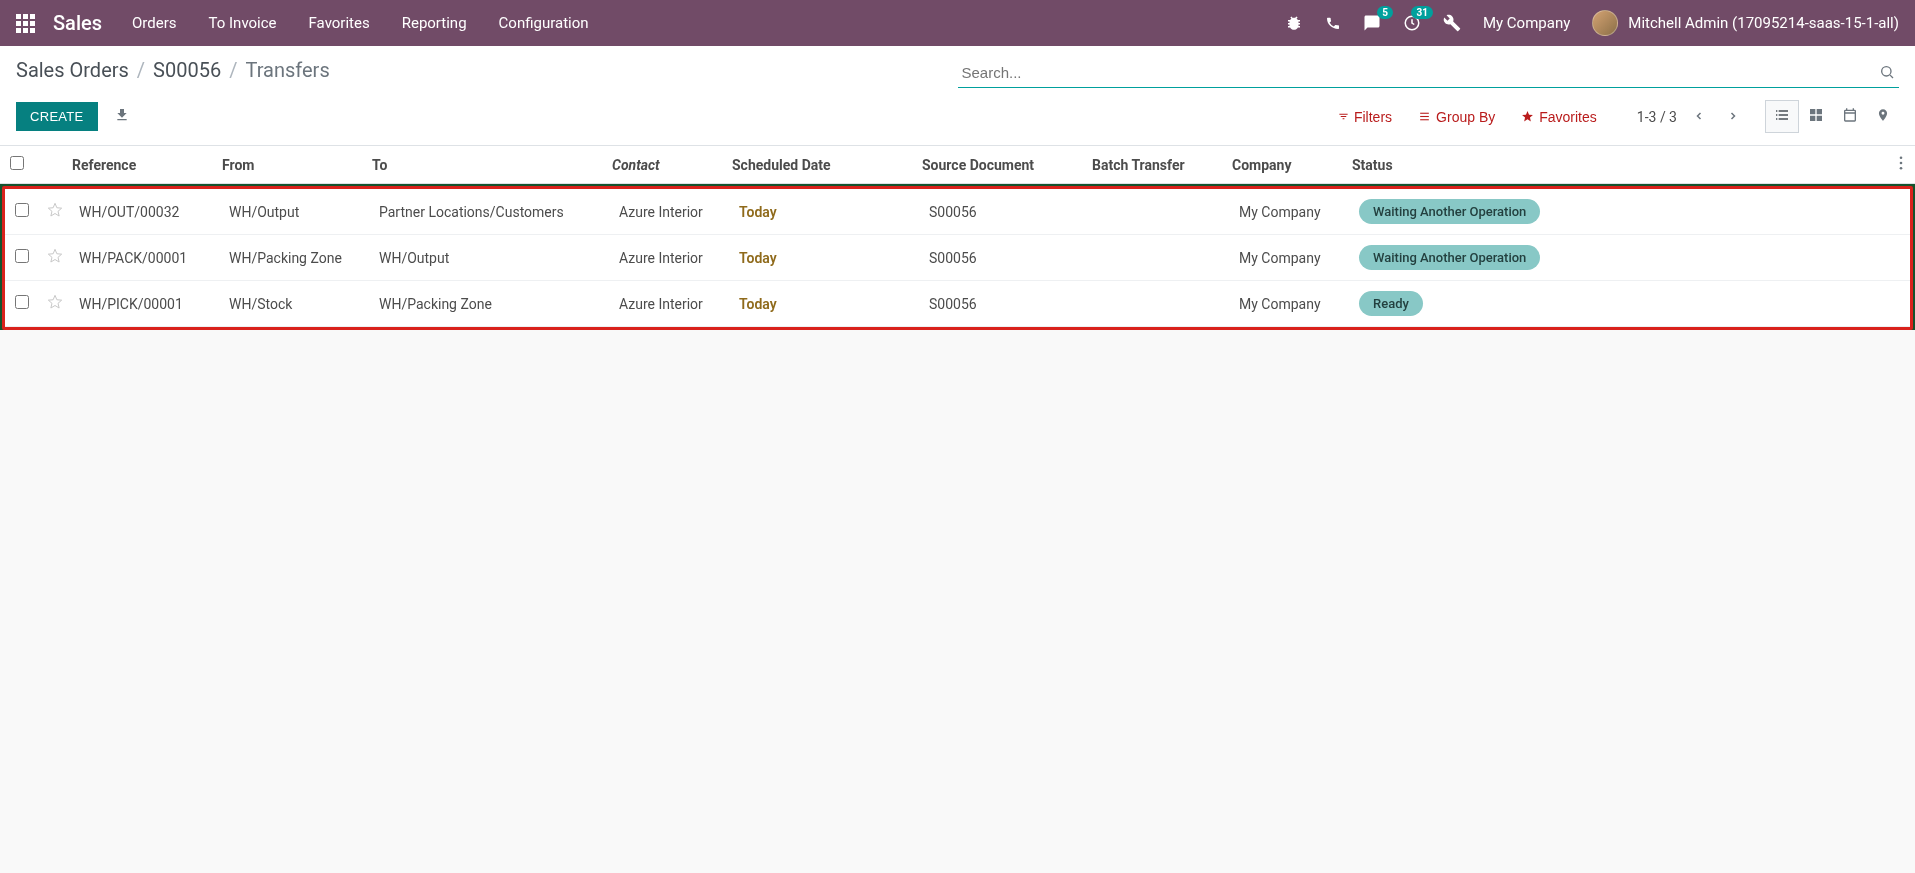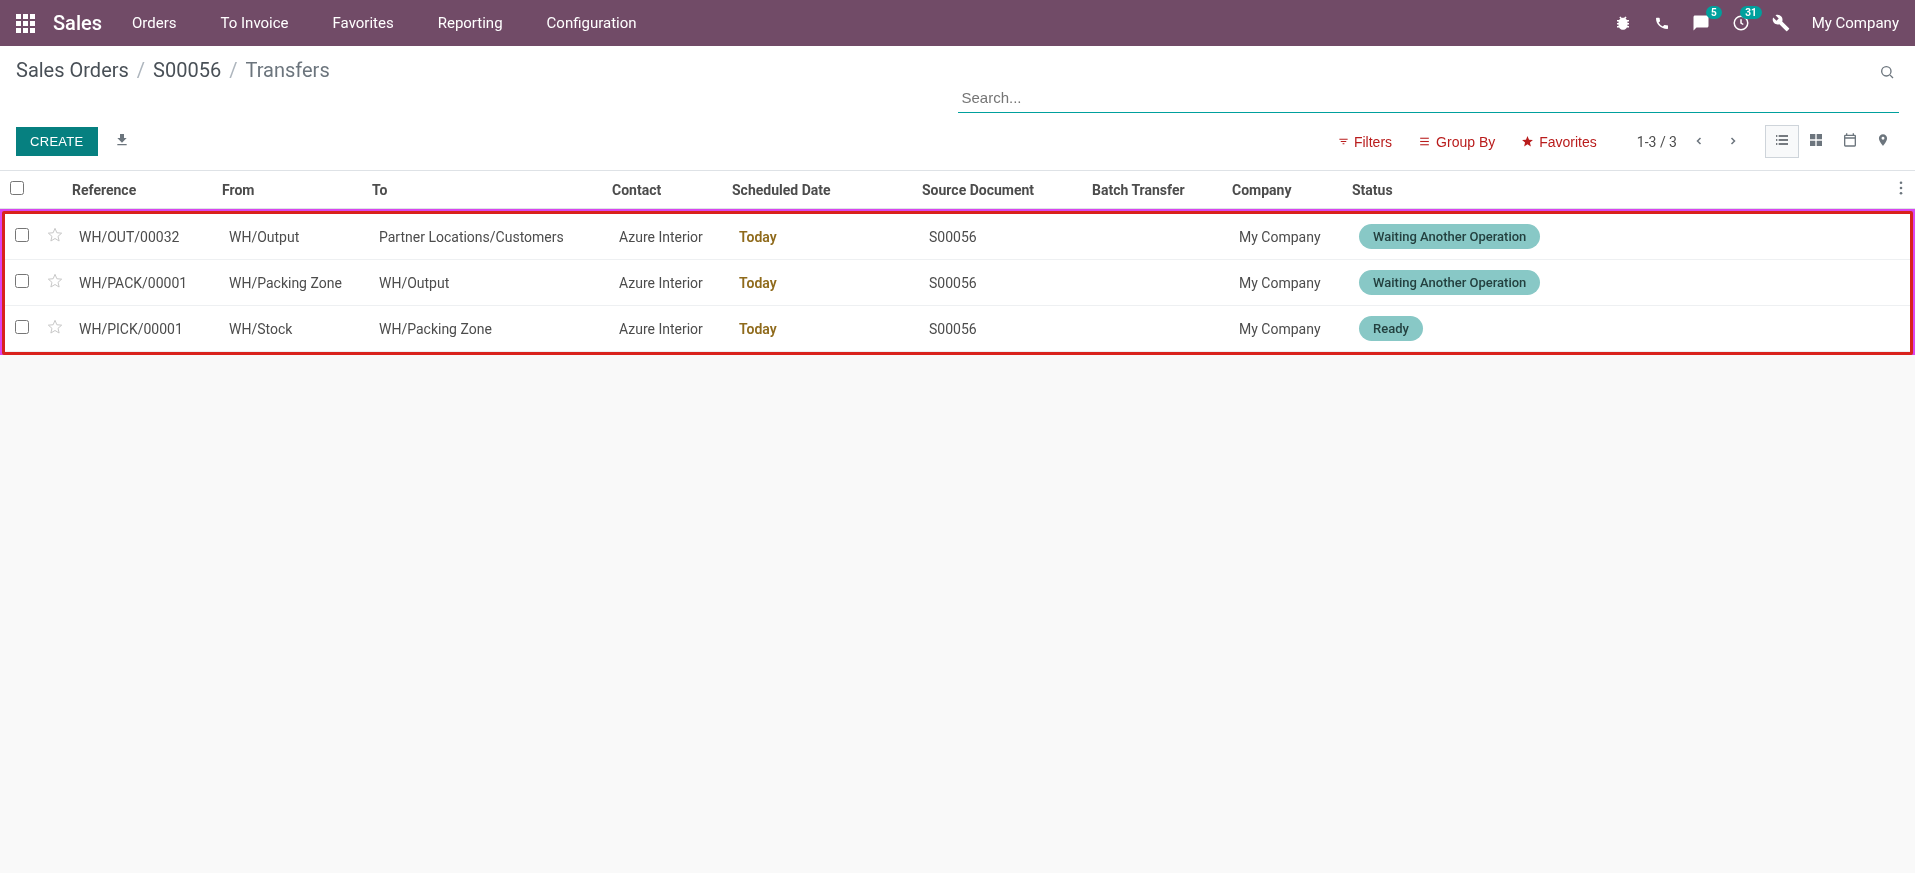--- a/index.html
+++ b/index.html
@@ -40,21 +40,21 @@
       height: 5px;
     }
     .brand {
       font-size: 20px;
       font-weight: 500;
       margin-right: 30px;
       cursor: pointer;
     }
     .nav-menu {
       display: flex;
-      gap: 44px;
+      gap: 32px;
     }
     .nav-menu-item {
       font-size: 15px;
       cursor: pointer;
     }
     .navbar-right {
       margin-left: auto;
       display: flex;
       align-items: center;
       gap: 22px;
@@ -247,21 +247,21 @@
       color: #495057;
     }
     
     .table-wrap {
       background: #fff;
       border: 3px solid #e11;
       border: 3px solid #d9221c;
       margin: 2px;
       border-radius: 2px;
     }
-    .table-wrap-outer{background:#d946ef;}
+    .table-wrap-outer{background:#14532d;}
     table {
       width: 100%;
       border-collapse: collapse;
       background: #fff;
     }
     thead th {
       text-align: left;
       font-weight: 700;
       font-size: 14px;
       color: #4c4c4c;
@@ -365,34 +365,38 @@
           <path d="M12 7v5l3 2"></path>
         </svg>
       <span class="badge">31</span>
     </div>
     <div class="nav-icon">
       <svg width="18" height="18" viewBox="0 0 24 24" fill="#fff">
           <path d="M22.7 19l-9.1-9.1c.9-2.3.4-5-1.5-6.9-2-2-5-2.4-7.4-1.3L9 6 6 9 1.6 4.7C.4 7.1.9 10.1 2.9 12.1c1.9 1.9 4.6 2.4 6.9 1.5l9.1 9.1c.4.4 1 .4 1.4 0l2.3-2.3c.5-.4.5-1.1.1-1.4z"></path>
         </svg>
     </div>
     <div class="company-name">My Company</div>
+    <div class="user-block">
+      <div class="avatar"></div>
+      <div class="user-name">Mitchell Admin (17095214-saas-15-1-all)</div>
+    </div>
   </div>
 </div>
 
 <div class="control-panel">
   <div class="cp-top">
     <div class="breadcrumbs">
       <span class="bc-link">Sales Orders</span>
       <span class="sep">/</span>
       <span class="bc-link">S00056</span>
       <span class="sep">/</span>
       <span class="bc-active">Transfers</span>
     </div>
     <div class="search-wrap">
-      <input type="text" class="search-input" style="border-bottom: 1px solid rgb(0, 160, 157); margin-top: 25px;" placeholder="Search...">
+      <input type="text" class="search-input" style="border-bottom: 1px solid rgb(0, 160, 157);" placeholder="Search...">
       <span class="search-icon">
         <svg width="16" height="16" viewBox="0 0 24 24" fill="none" stroke="currentColor" stroke-width="2">
             <circle cx="11" cy="11" r="7"></circle>
             <line x1="21" y1="21" x2="16.65" y2="16.65"></line>
           </svg>
       </span>
     </div>
   </div>
   <div class="cp-bottom">
     <div class="cp-bottom-left">
@@ -469,21 +473,21 @@
 <table>
   <thead class="header-row">
     <tr>
       <th class="cb-cell" style="width: 34px;">
         <input type="checkbox" style="">
       </th>
       <th class="star-cell" style="width: 30px;"></th>
       <th style="width: 150px;">Reference</th>
       <th style="width: 150px;">From</th>
       <th style="width: 240px;">To</th>
-      <th style="width: 120px;">Contact</th>
+      <th style="width: 120px; font-style: italic;">Contact</th>
       <th style="width: 190px;">Scheduled Date</th>
       <th style="width: 170px;">Source Document</th>
       <th style="width: 140px;">Batch Transfer</th>
       <th style="width: 120px;">Company</th>
       <th style="width: auto;">Status</th>
       <th class="opt-cell" style="width: 28px;">
         <svg width="4" height="14" viewBox="0 0 4 16" fill="currentColor">
               <circle cx="2" cy="2" r="1.5"></circle>
               <circle cx="2" cy="8" r="1.5"></circle>
               <circle cx="2" cy="14" r="1.5"></circle>

